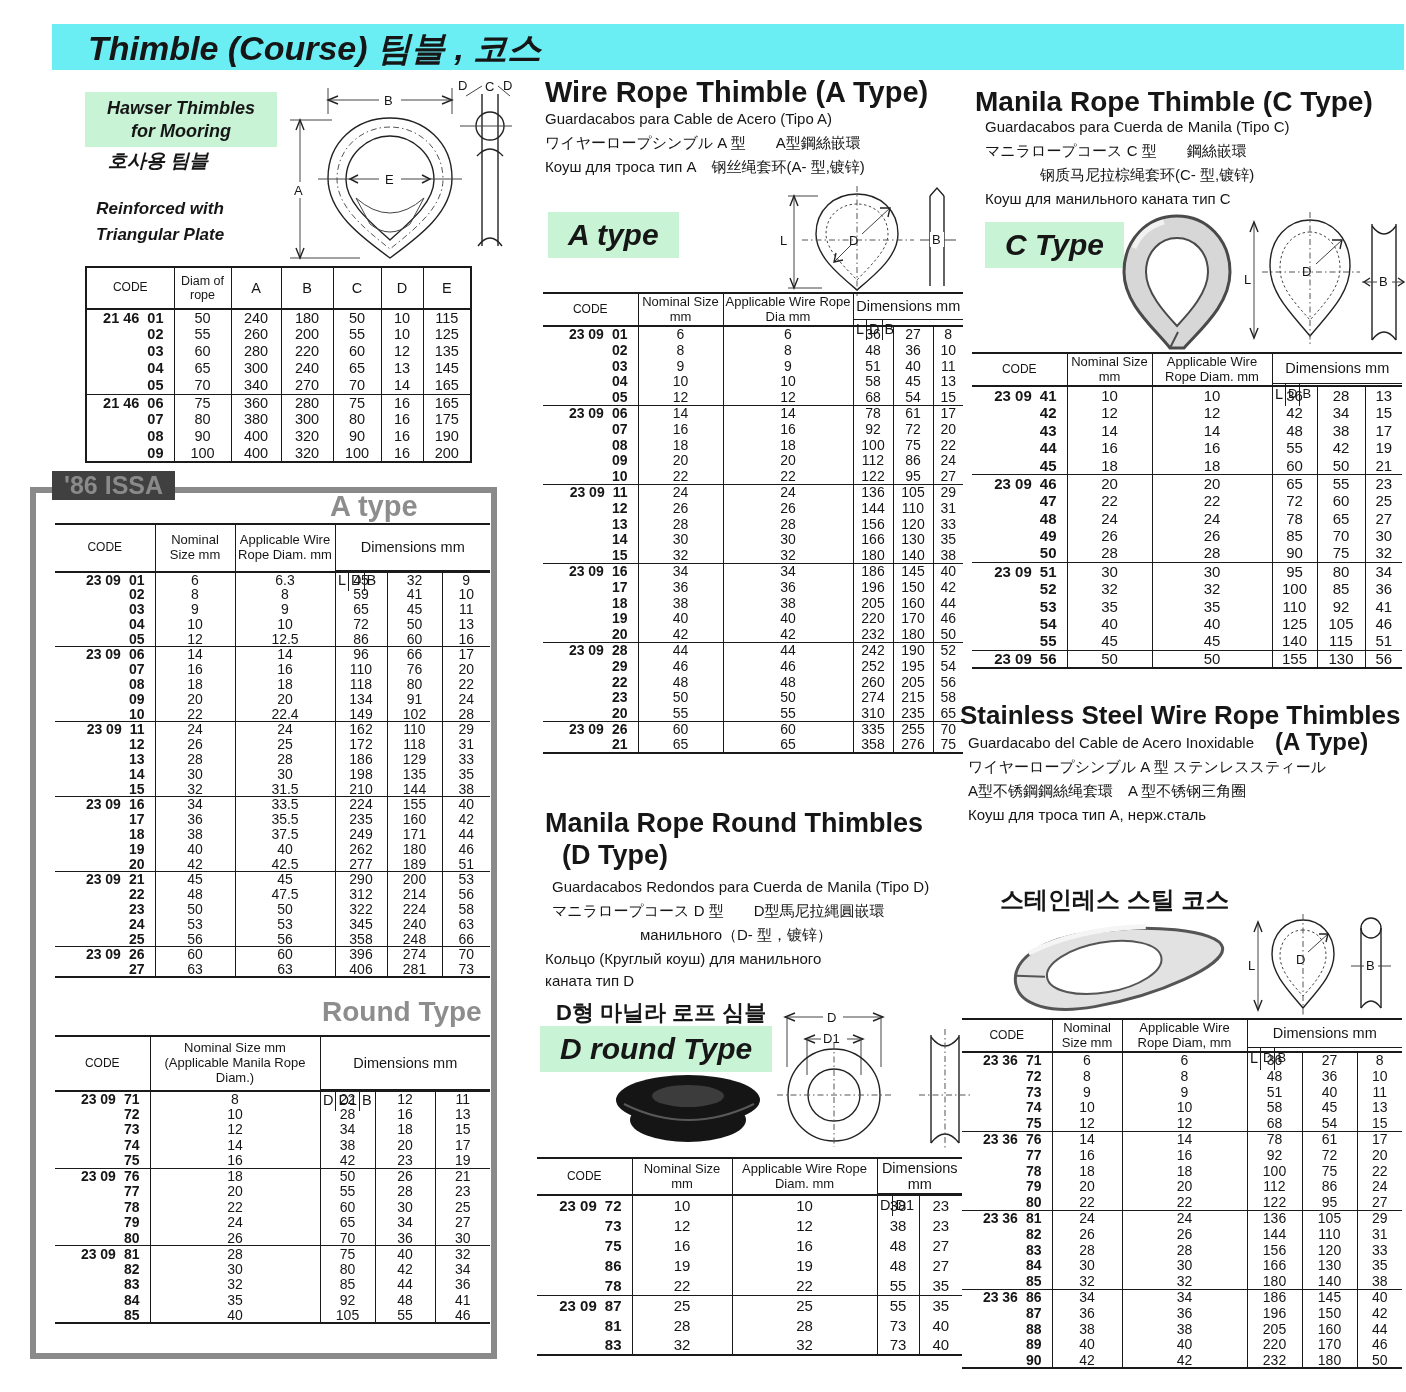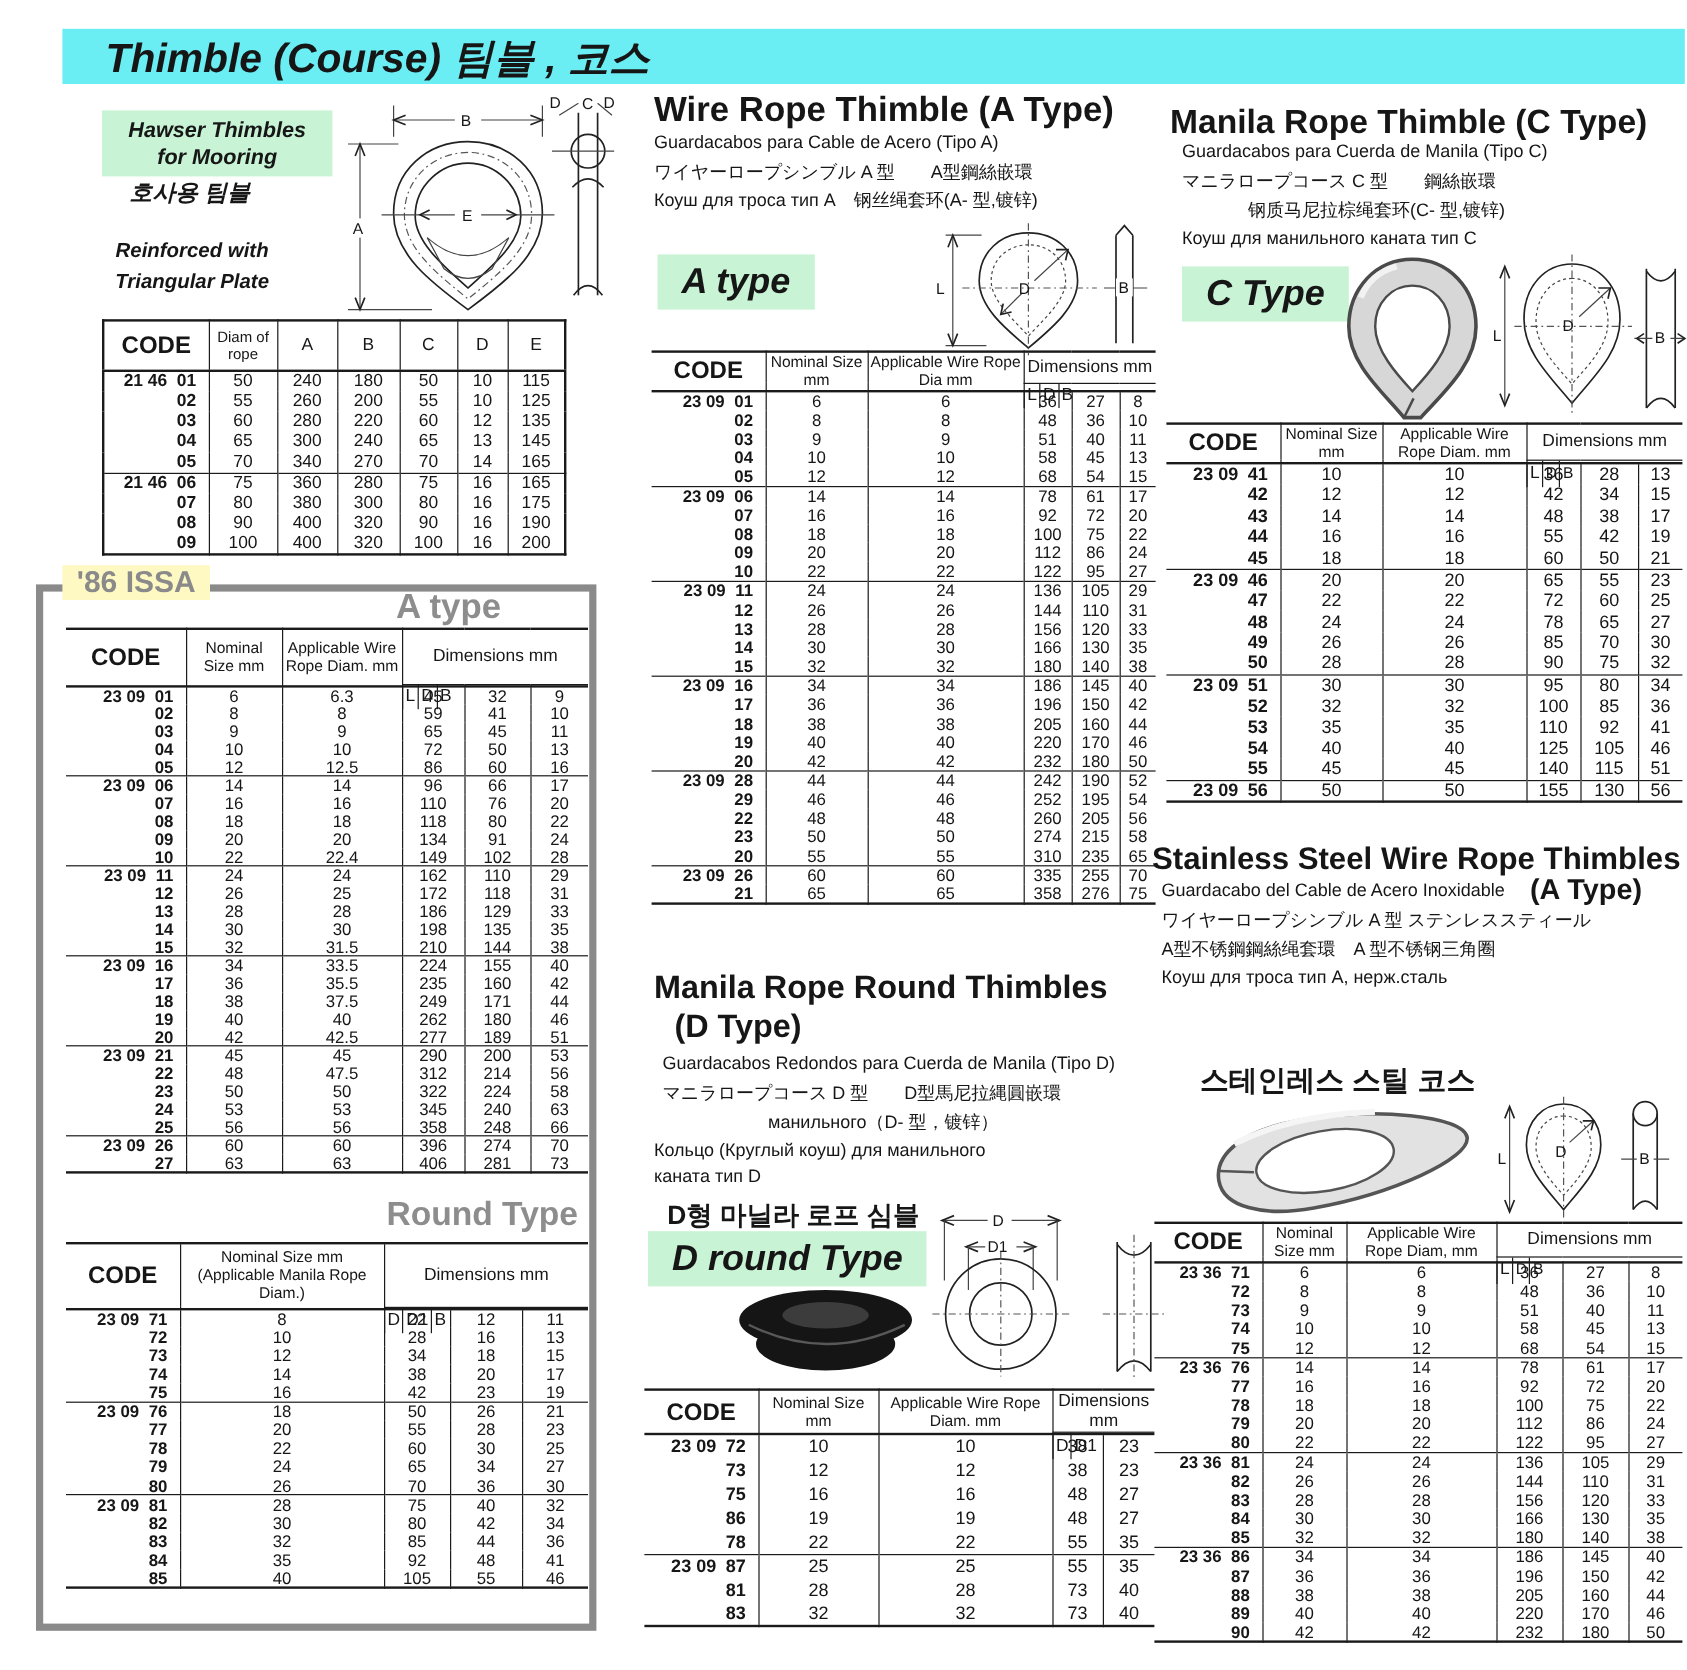--- a/index.html
+++ b/index.html
@@ -19,35 +19,35 @@
 .grayh { color:#8d8d8d; }
 .kr { font-weight:bold; }
 
 #hawser-tag { left:85px; top:92px; width:192px; background:#c8f3d5; text-align:center;
   font-weight:bold; font-style:italic; font-size:18px; line-height:1.25; padding:5px 4px; }
 #hawser-kr { left:108px; top:148px; font-size:19px; font-weight:bold; font-style:italic; }
 #hawser-note { left:96px; top:196px; font-size:17px; font-weight:bold; font-style:italic; text-align:center; line-height:1.5; }
 
 
 #issa-box { left:30px; top:487px; width:467px; height:872px; border:6px solid #8a8a8a; }
-#issa-label { left:52px; top:471px; font-size:25px; font-weight:bold; color:#8a8a8a; background:#fef9c3; padding:0 12px; white-space:nowrap; }
+#issa-label { left:52px; top:471px; font-size:25px; font-weight:bold; color:#8a8a8a; background:#404040; padding:0 12px; white-space:nowrap; }
 #issa-a-heading { left:330px; top:490px; font-size:29px; }
 #issa-round-heading { left:322px; top:996px; font-size:28px; }
 
 
 #watermark { left:452px; top:688px; font-size:69px; font-weight:bold; letter-spacing:4px;
   font-family:"DejaVu Serif",serif; color:rgba(236,183,198,0.62); -webkit-text-stroke:2px rgba(222,150,172,0.55);
   z-index:40; white-space:nowrap; }
 
 
 table.cat { position:absolute; border-collapse:collapse; table-layout:fixed; z-index:10;
   border-top:2px solid #1a1a1a; border-bottom:2px solid #1a1a1a; background:transparent; }
 .cat.boxed { border-left:2px solid #1a1a1a; border-right:2px solid #1a1a1a; }
 .cat th { font-weight:normal; font-size:13px; line-height:1.12; padding:1px 2px; text-align:center; vertical-align:middle; }
-.cat th.code-h { font-weight:bold; font-size:20px; }
+.cat th.code-h { font-weight:normal; font-size:12px; }
 .cat th.small-h { font-size:12.5px;margin-top:12px; }
 .cat th.dim-l { font-size:14.5px; }
 .cat thead { border-bottom:2px solid #1a1a1a; }
 .cat th:not(.first) { border-left:1.5px solid #1a1a1a; }
 .cat th.dims { border-bottom:1.5px solid #1a1a1a; }
 .cat td { text-align:center; vertical-align:middle; padding:0 2px; line-height:1; overflow:hidden; }
 .cat tbody td:not(.code-cell) { border-left:1.5px solid #1a1a1a; }
 .cat tbody tr.group-start > td { border-top:1.5px solid #1a1a1a; }
 .cat td.code-cell { text-align:right; padding-right:10px; font-weight:bold; white-space:nowrap; }
 .pfx { margin-right:8px; }

